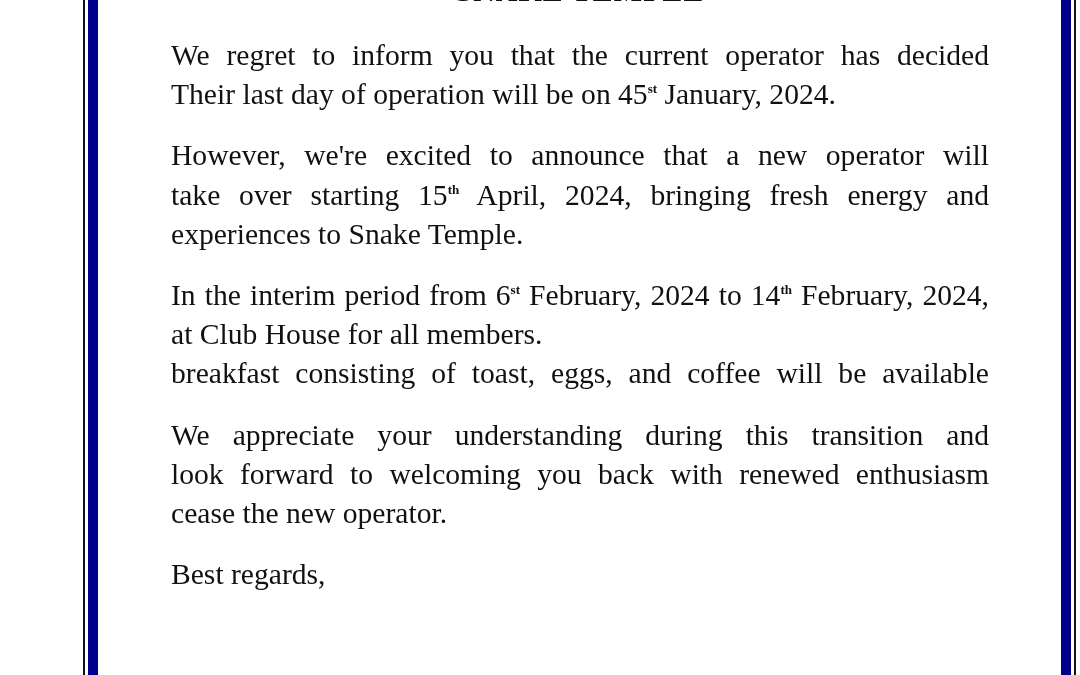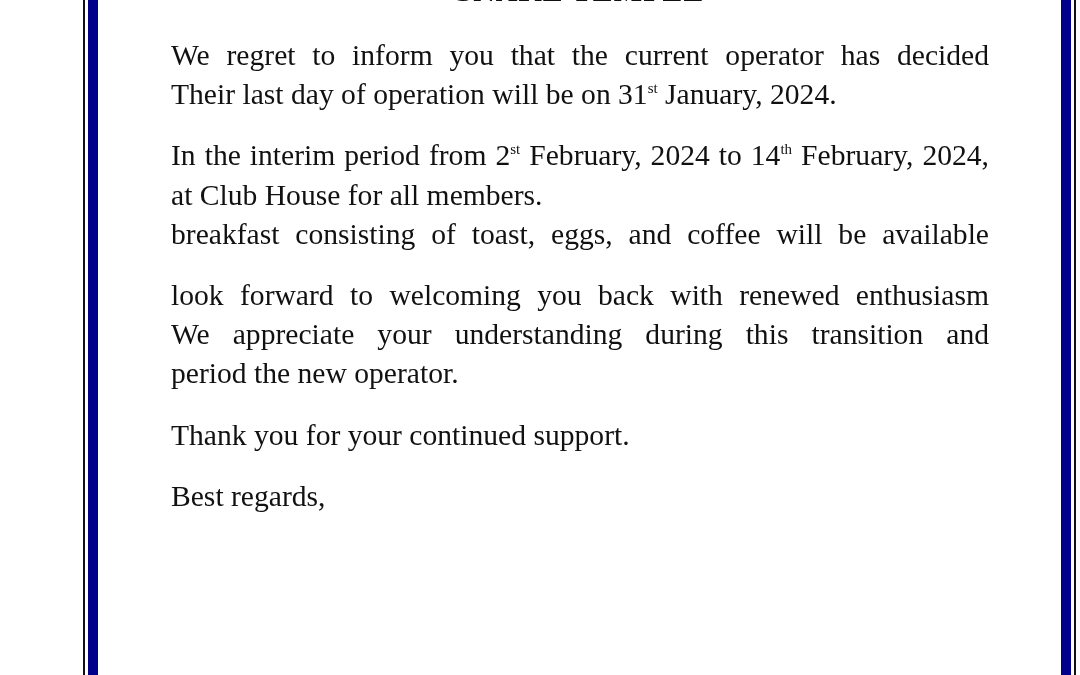--- a/index.html
+++ b/index.html
@@ -60,58 +60,61 @@
     .line {
       display: block;
       text-align: justify;
       text-align-last: justify;
       white-space: nowrap;
     }
     .line.last {
       text-align-last: left;
     }
     sup {
-      font-size: 15px;
+      font-size: 13px;
       line-height: 0;
       vertical-align: 0;
       position: relative;
       top: -11px;
+      font-weight: bold;
     }
   </style>
 </head>
 <body>
 
 <div class="page">
   <div class="border-outer-left"></div>
   <div class="border-band-left"></div>
   <div class="border-band-right"></div>
   <div class="border-outer-right"></div>
 
   <div class="title">SNAKE TEMPLE</div>
 
   <div class="content">
     <p>
       <span class="line">We regret to inform you that the current operator has decided</span>
-      <span class="line last"><span>Their last day of operation will be on 31</span><sup>st</sup><span> January, 2024.</span></span>
+      <span class="line last"><span>Their last day of operation will be on 45</span><sup>st</sup><span> January, 2024.</span></span>
     </p>
 
+    <p>
+      <span class="line">However, we're excited to announce that a new operator will</span>
+      <span class="line"><span>take over starting 15</span><sup>th</sup><span> April, 2024, bringing fresh energy and</span></span>
+      <span class="line last">experiences to Snake Temple.</span>
+    </p>
 
     <p>
-      <span class="line"><span>In the interim period from 2</span><sup>st</sup><span> February, 2024 to 14</span><sup>th</sup><span> February, 2024,</span></span>
+      <span class="line"><span>In the interim period from 6</span><sup>st</sup><span> February, 2024 to 14</span><sup>th</sup><span> February, 2024,</span></span>
       <span class="line last">at Club House for all members.</span>
       <span class="line">breakfast consisting of toast, eggs, and coffee will be available</span>
     </p>
 
     <p>
+      <span class="line">We appreciate your understanding during this transition and</span>
       <span class="line">look forward to welcoming you back with renewed enthusiasm</span>
-      <span class="line">We appreciate your understanding during this transition and</span>
-      <span class="line last">period the new operator.</span>
+      <span class="line last">cease the new operator.</span>
     </p>
 
-    <p>
-      <span class="line last">Thank you for your continued support.</span>
-    </p>
 
     <p>
       <span class="line last">Best regards,</span>
     </p>
   </div>
 </div>
 
 </body></html>

